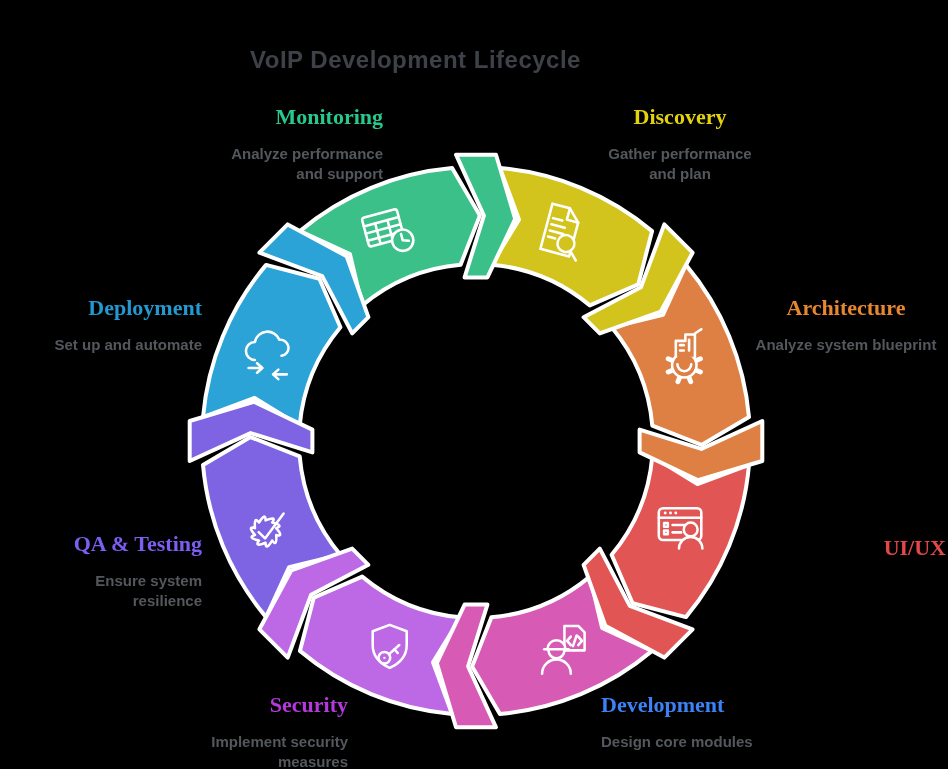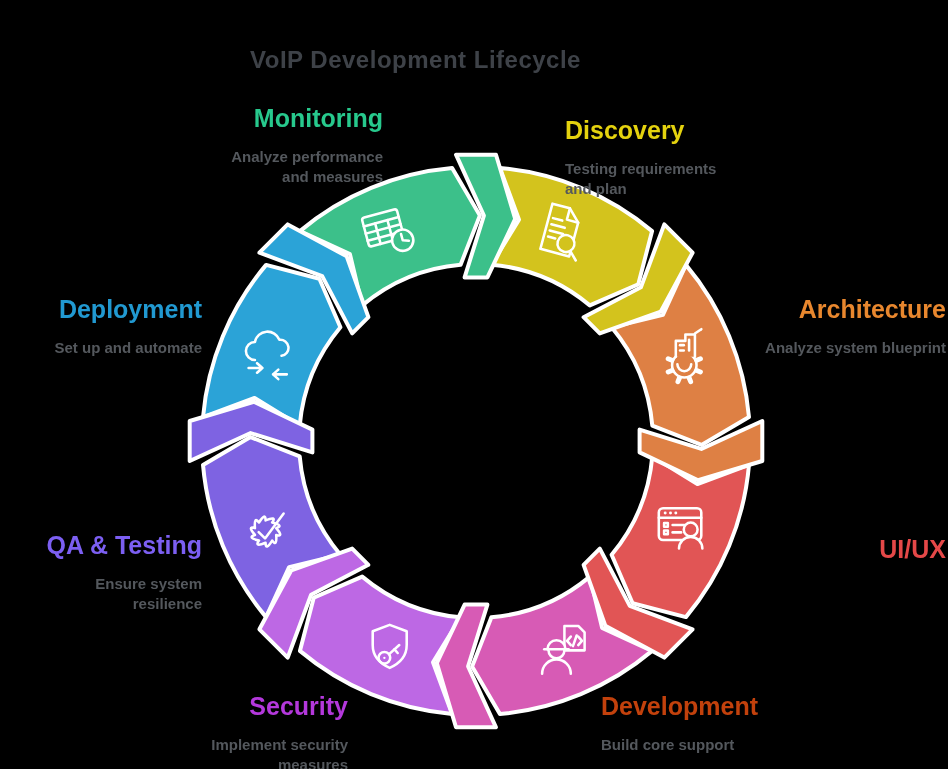--- a/index.html
+++ b/index.html
@@ -6,25 +6,25 @@
   .stage{
     position:relative;width:948px;height:769px;background:#000;overflow:hidden;
     font-family:"Liberation Sans",sans-serif;
   }
   .diagram-title{
     position:absolute;left:0;top:46px;width:831px;text-align:center;
     font-size:24px;font-weight:bold;color:#3e4248;letter-spacing:.5px;
   }
   #ring-svg{position:absolute;left:0;top:0;}
   .label{position:absolute;width:230px;}
-  .seg-name{font-size:25px;font-weight:bold;margin:0 0 14px 0;}
+  .seg-name{font-size:22px;font-weight:bold;margin:0 0 14px 0;font-family:Liberation Serif, serif;}
   .seg-desc{font-size:15px;font-weight:bold;color:#54585d;line-height:1.35;white-space:pre-line;}
   
-  .pos-discovery   {left:565px;top:116px;text-align:left;}
-  .pos-architecture{left:746px;top:295px;text-align:right;width:200px;}
+  .pos-discovery   {left:565px;top:104px;text-align:center;}
+  .pos-architecture{left:746px;top:295px;text-align:center;width:200px;}
   .pos-uiux        {left:746px;top:535px;text-align:right;width:200px;}
   .pos-development {left:601px;top:692px;text-align:left;}
   .pos-security    {right:600px;top:692px;text-align:right;}
   .pos-qa          {right:746px;top:531px;text-align:right;}
   .pos-deployment  {right:746px;top:295px;text-align:right;}
   .pos-monitoring  {right:565px;top:104px;text-align:right;}
   .ico{stroke:#fff;stroke-width:2.4;fill:none;stroke-linecap:round;stroke-linejoin:round;}
 </style>
 </head>
 <body>
@@ -167,47 +167,47 @@
         </g>
         <g transform="translate(389.7,232.7) rotate(-15)">
           <use href="#ic-table-clock-icon" width="68" height="68" x="-34" y="-34" style="color:#3cc08a"></use>
         </g>
       </g>
   </svg>
 
   <div id="labels">
       <div class="label pos-discovery">
         <div class="seg-name" style="color: rgb(228, 210, 14);">Discovery</div>
-        <div class="seg-desc">Testing requirements
+        <div class="seg-desc">Gather performance
 and plan</div>
       </div>
       <div class="label pos-architecture">
         <div class="seg-name" style="color: rgb(232, 135, 46);">Architecture</div>
         <div class="seg-desc">Analyze system blueprint</div>
       </div>
       <div class="label pos-uiux">
         <div class="seg-name" style="color: rgb(229, 72, 72);">UI/UX</div>
       </div>
       <div class="label pos-development">
-        <div class="seg-name" style="color: #c2410c;">Development</div>
-        <div class="seg-desc">Build core support</div>
+        <div class="seg-name" style="color: #3b82f6;">Development</div>
+        <div class="seg-desc">Design core modules</div>
       </div>
       <div class="label pos-security">
         <div class="seg-name" style="color: rgb(180, 56, 220);">Security</div>
         <div class="seg-desc">Implement security
 measures</div>
       </div>
       <div class="label pos-qa">
         <div class="seg-name" style="color: rgb(124, 95, 242);">QA &amp; Testing</div>
         <div class="seg-desc">Ensure system
 resilience</div>
       </div>
       <div class="label pos-deployment">
         <div class="seg-name" style="color: rgb(33, 153, 209);">Deployment</div>
         <div class="seg-desc">Set up and automate</div>
       </div>
       <div class="label pos-monitoring">
         <div class="seg-name" style="color: rgb(39, 201, 141);">Monitoring</div>
         <div class="seg-desc">Analyze performance
-and measures</div>
+and support</div>
       </div>
     </div>
 </div>
 
 </body></html>

